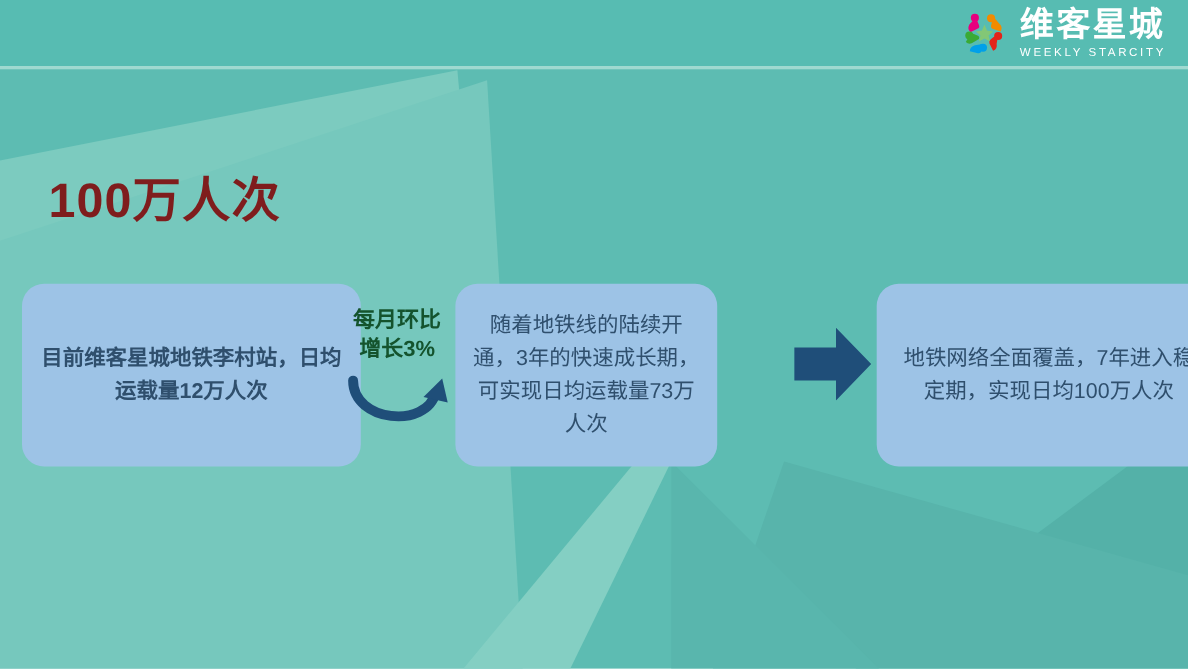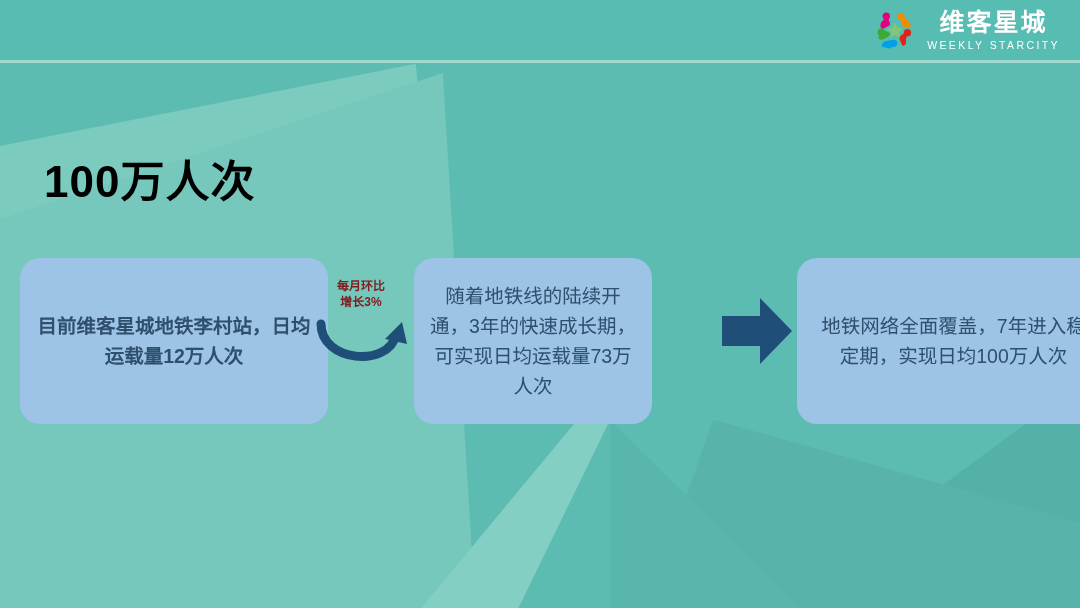--- a/index.html
+++ b/index.html
@@ -89,42 +89,41 @@
     right: 20px;
     top: 7px;
     display: flex;
     align-items: center;
     gap: 9px;
     z-index: 5;
   }
   .logo-mark { width: 46px; height: 46px; display: block; }
   .logo-words { display: flex; flex-direction: column; line-height: 1; }
   .logo-cn {
-    font-size: 25px;
+    font-size: 31px;
     font-weight: bold;
     color: #ffffff;
     letter-spacing: 2px;
-    text-align: center;
   }
   .logo-en {
     font-size: 10.5px;
     color: #ffffff;
     letter-spacing: 2.4px;
     margin-top: 5px;
     font-weight: normal;
   }
 
   
   .headline {
     position: absolute;
     left: 44px;
     top: 146px;
     font-size: 44px;
     font-weight: bold;
-    color: #000000;
+    color: #7f1d1d;
     letter-spacing: 1px;
     z-index: 3;
   }
 
   
   .flow {
     position: absolute;
     left: 0;
     top: 258px;
     width: 1080px;
@@ -153,23 +152,23 @@
   
   .growth {
     position: absolute;
     left: 312px;
     top: 278px;
     width: 98px;
     z-index: 3;
     text-align: center;
   }
   .growth-label {
-    font-size: 12px;
-    font-weight: bold;
-    color: #7f1d1d;
+    font-size: 20px;
+    font-weight: bold;
+    color: #14532d;
     line-height: 1.35;
     white-space: nowrap;
   }
   .growth-arc {
     display: block;
     margin: 6px auto 0;
   }
 
   
   .block-arrow {

